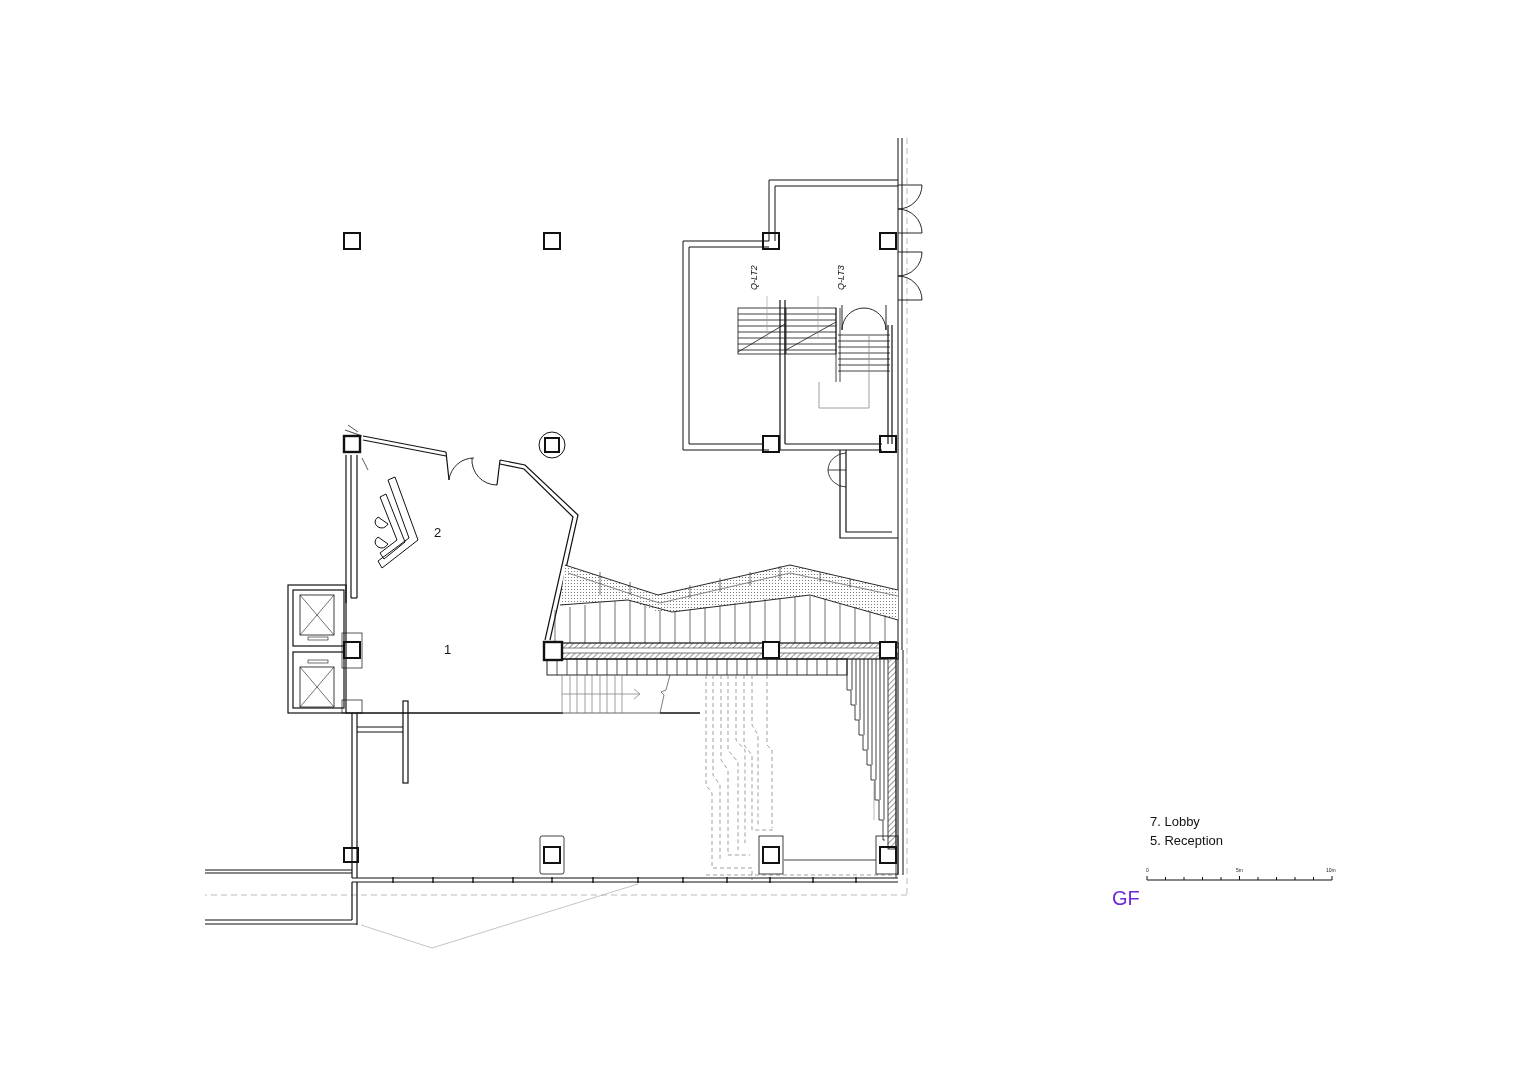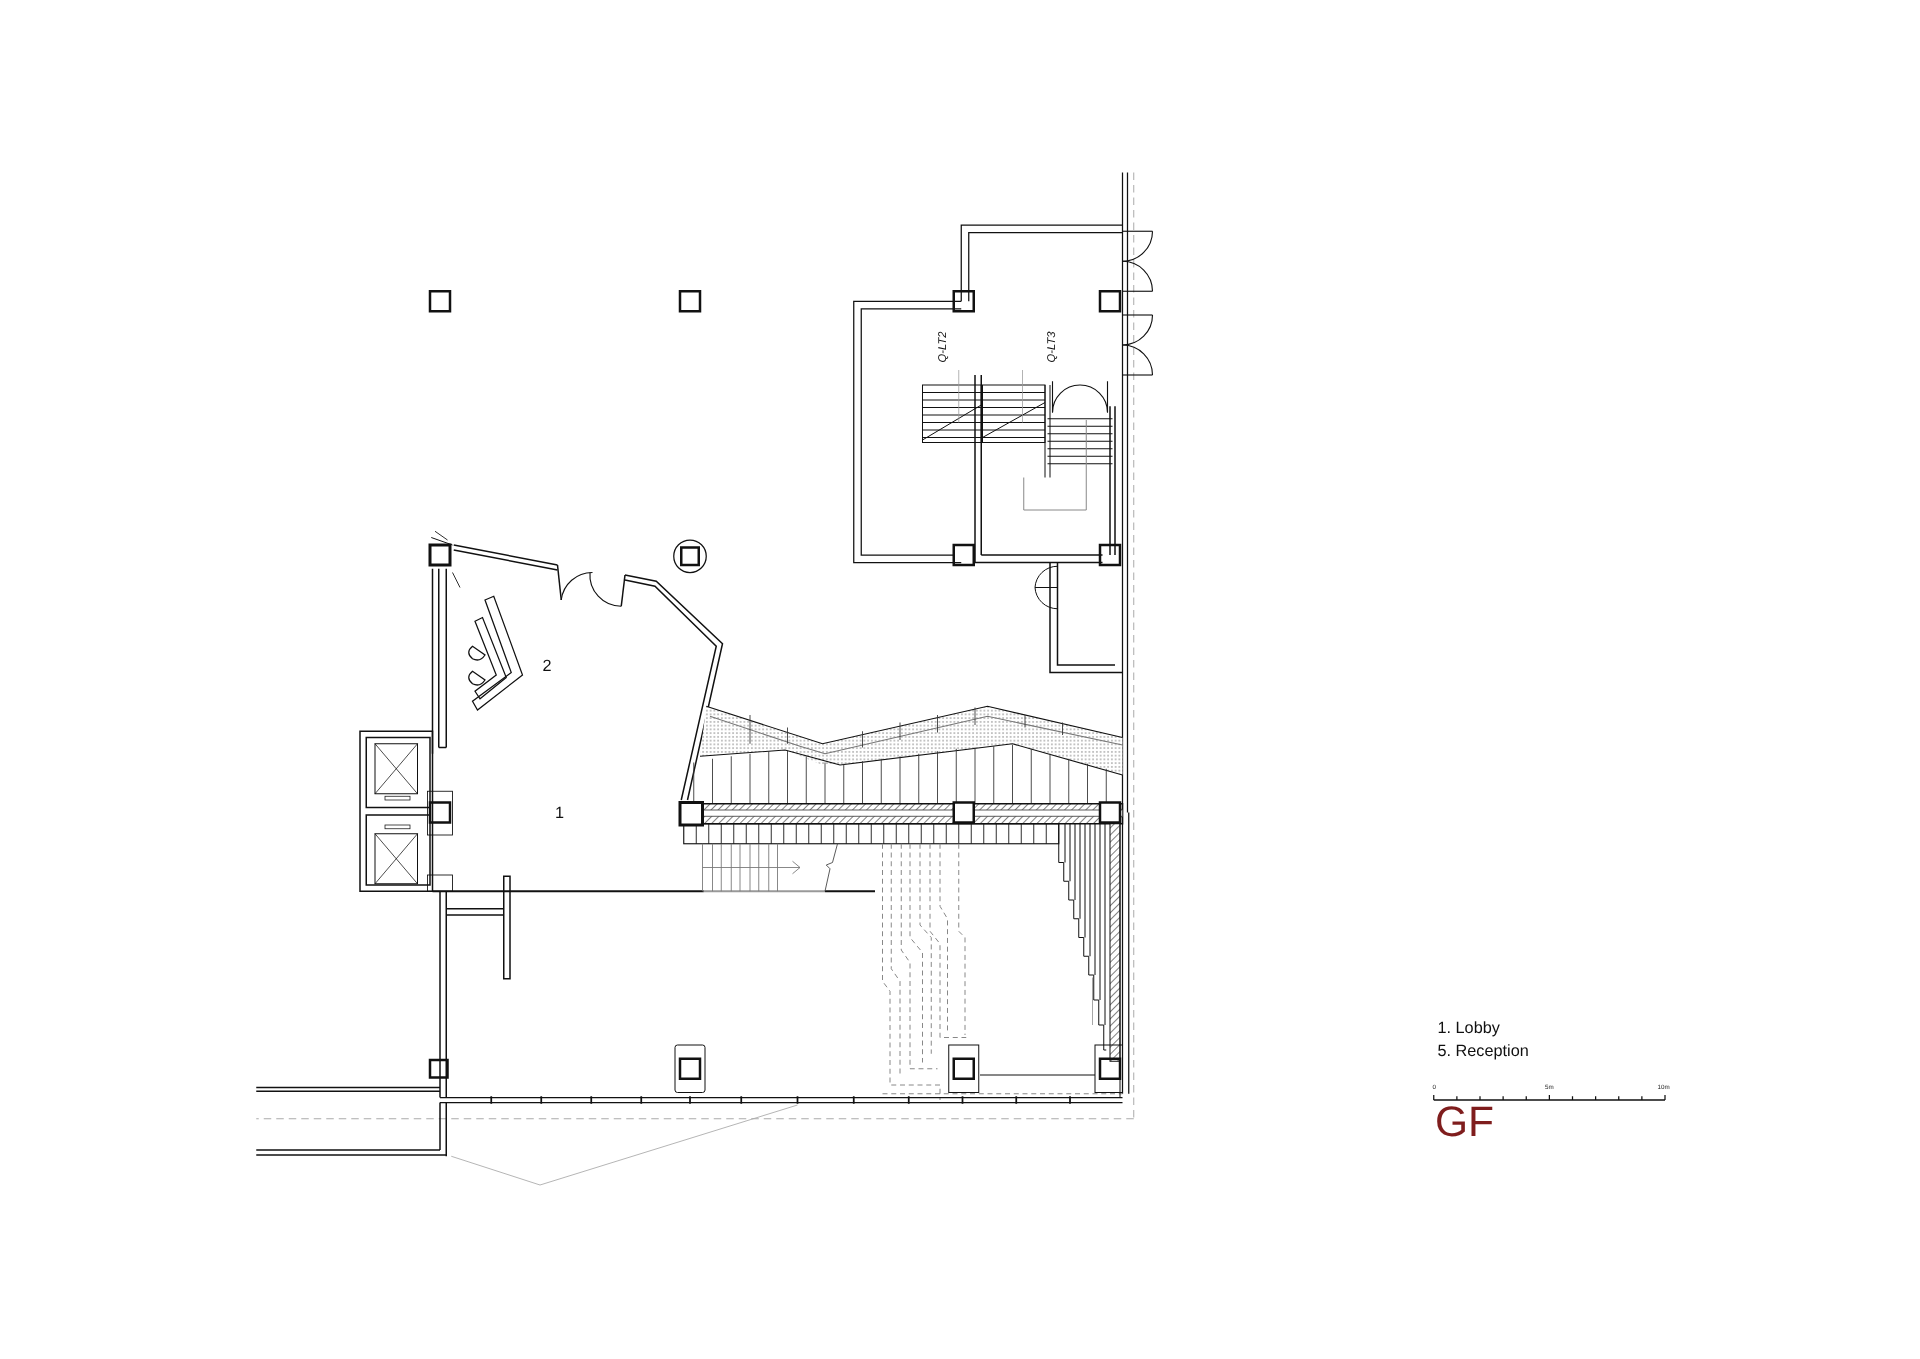--- a/index.html
+++ b/index.html
@@ -3,21 +3,21 @@
 <meta charset="utf-8">
 <style>
   html, body { margin: 0; padding: 0; background: #ffffff; }
   body { width: 1536px; height: 1087px; position: relative; overflow: hidden;
          font-family: "Liberation Sans", sans-serif; color: #111; }
   #plan { position: absolute; left: 0; top: 0; }
   .legend { position: absolute; left: 1150px; top: 812px; font-size: 13px; line-height: 19px; color: #111; }
   .legend div { white-space: nowrap; }
   .scale { position: absolute; left: 1146px; top: 870px; width: 188px; height: 14px; }
   .scale-label { position: absolute; top: -3px; font-size: 5px; color: #222; }
-  .gf { position: absolute; left: 1148px; top: 884px; font-size: 34px; line-height: 28px; color: #7f1d1d; }
+  .gf { position: absolute; left: 1112px; top: 884px; font-size: 20px; line-height: 28px; color: #6d28d9; }
   .room-num { font-family: "Liberation Sans", sans-serif; font-size: 13px; fill: #111; }
   .lt-label { font-family: "Liberation Sans", sans-serif; font-size: 9px; font-style: italic; fill: #111; }
 </style>
 </head>
 <body>
 
 <svg id="plan" width="1536" height="1087" viewBox="0 0 1536 1087" xmlns="http://www.w3.org/2000/svg">
   <defs>
     <pattern id="dots" width="3" height="3" patternUnits="userSpaceOnUse">
       <rect width="3" height="3" fill="#fff"></rect>
@@ -338,21 +338,21 @@
   </g>
 
   <text class="room-num" x="444" y="654">1</text>
   <text class="room-num" x="434" y="537">2</text>
 
   <text class="lt-label" transform="translate(757,290) rotate(-90)">Q-LT2</text>
   <text class="lt-label" transform="translate(844,290) rotate(-90)">Q-LT3</text>
 </svg>
 
 <div class="legend">
-  <div>1. Lobby</div>
+  <div>7. Lobby</div>
   <div>5. Reception</div>
 </div>
 
 <div class="scale">
   <svg width="188" height="14" viewBox="0 0 188 14">
     <line x1="1" y1="10" x2="186" y2="10" stroke="#111" stroke-width="1.2"></line>
     <g stroke="#111" stroke-width="1">
       <line x1="1" y1="6" x2="1" y2="10"></line>
         <line x1="19.5" y1="7" x2="19.5" y2="10"></line>
       <line x1="38" y1="7" x2="38" y2="10"></line>

